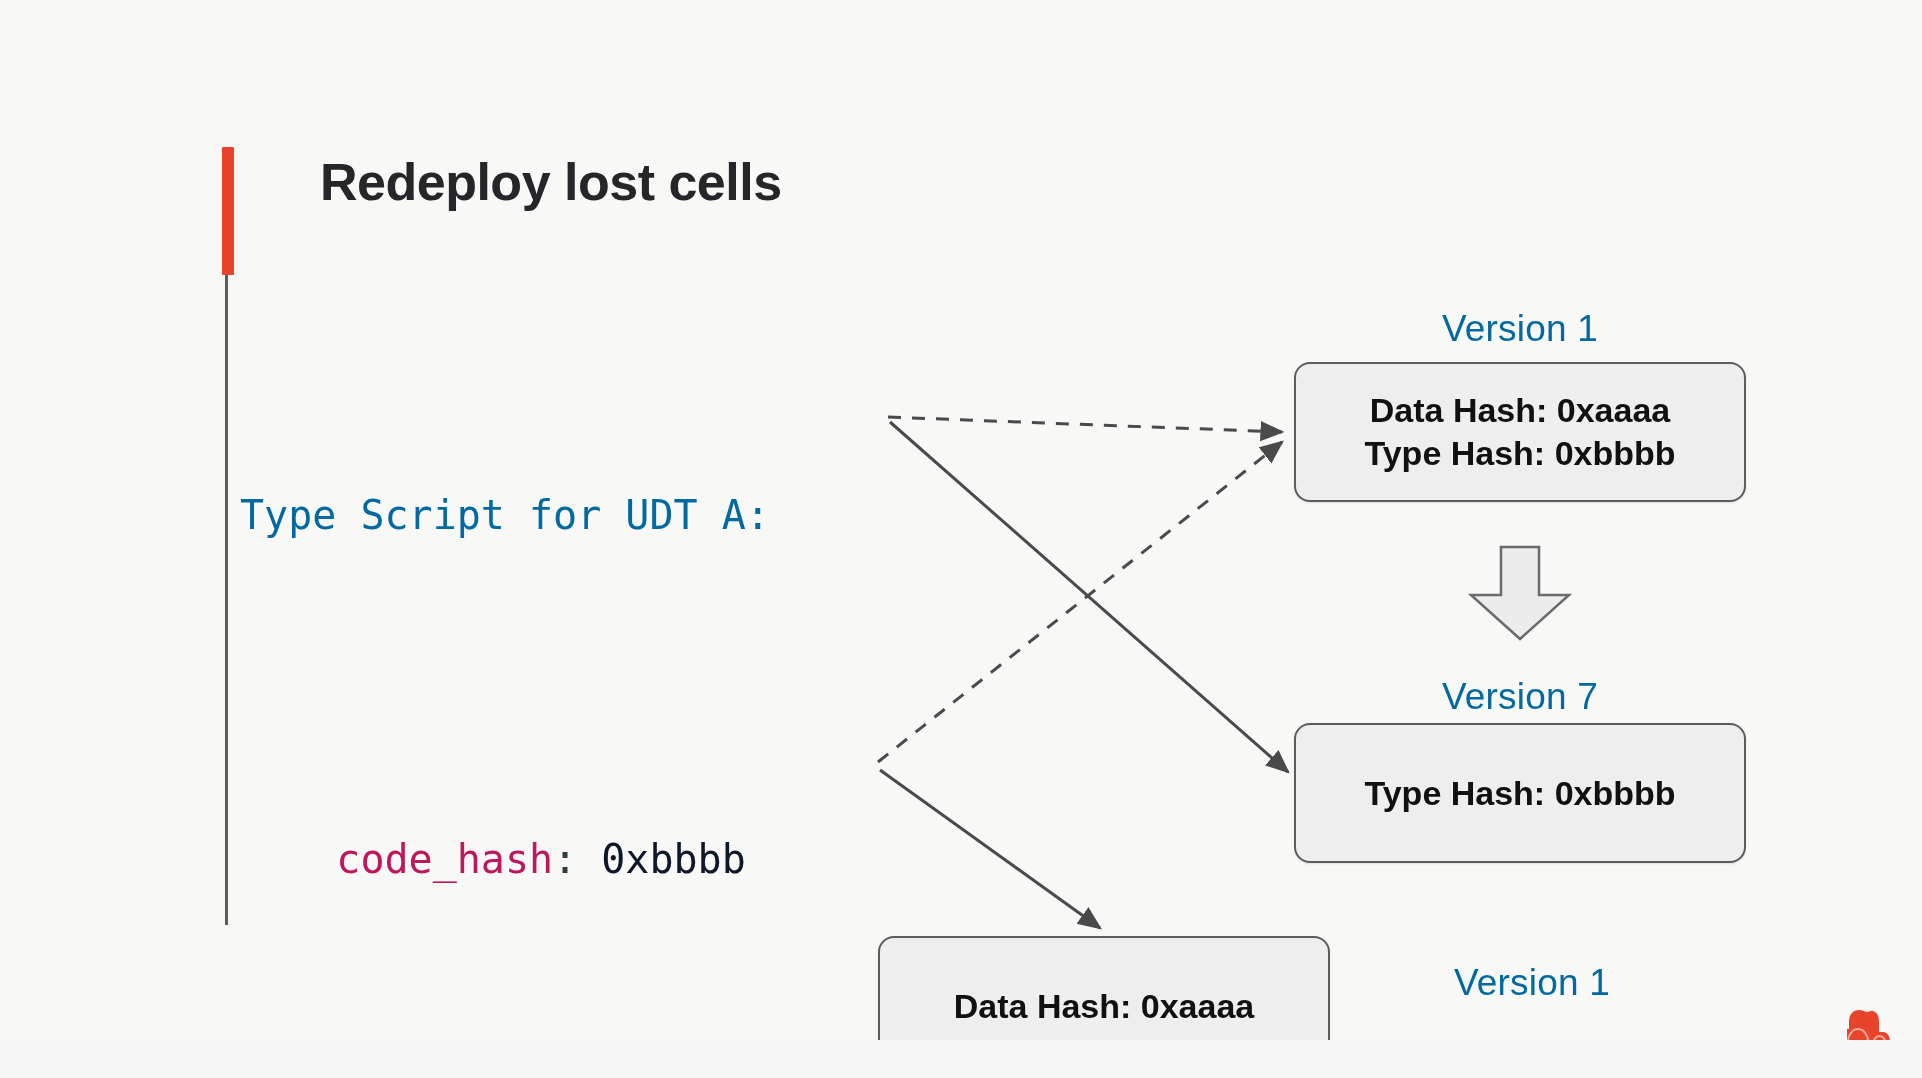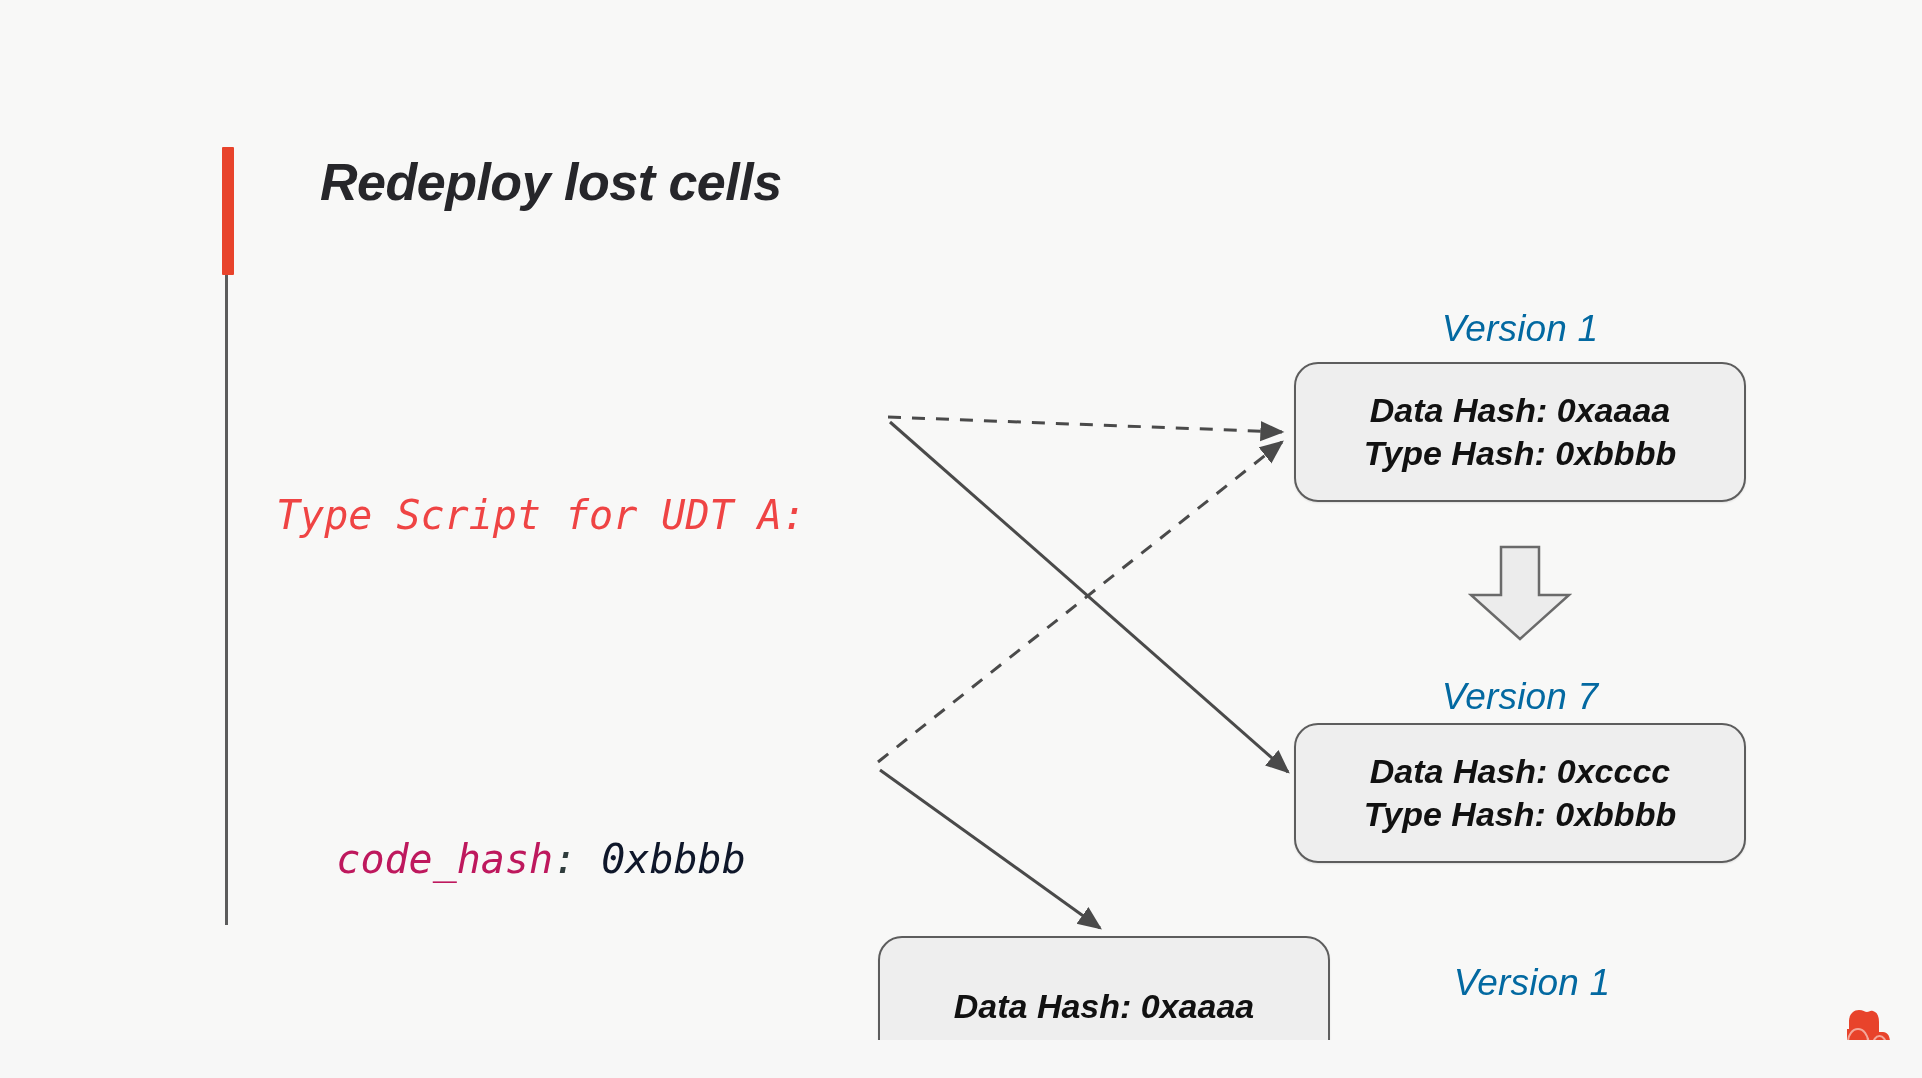--- a/index.html
+++ b/index.html
@@ -10,21 +10,20 @@
   }
   body {
     font-family: "Liberation Sans", sans-serif;
   }
   #slide {
     position: relative;
     width: 1922px;
     height: 1040px;
     background: #f8f8f7;
     overflow: hidden;
-    font-style: italic;
   }
 
   
   #accent-bar {
     position: absolute;
     left: 222px;
     top: 147px;
     width: 12px;
     height: 128px;
     background: #e8432b;
@@ -55,41 +54,41 @@
   #code-block {
     position: absolute;
     left: 240px;
     top: 300px;
     font-family: "DejaVu Sans Mono", "Liberation Mono", monospace;
     font-size: 40px;
     line-height: 86px;
     white-space: pre;
   }
   .code-line { height: 86px; }
-  .tok-plain  { color: #ef4444; margin-left: 36px; }
+  .tok-plain  { color: #0369a1; }
   .tok-key    { color: #be185d; }
   .tok-punct  { color: #2f3c3c; }
   .tok-num    { color: #0f172a; }
   .indent     { display: inline-block; width: 4ch; }
 
   
   .version-label {
     position: absolute;
     font-size: 37px;
     font-weight: 400;
     color: #0369a1;
     text-align: center;
     white-space: nowrap;
     letter-spacing: 0.2px;
   }
   .cell-box {
     position: absolute;
     background: #eeeeee;
     border: 2.5px solid #5d5d5d;
-    border-radius: 24px;
+    border-radius: 16px;
     box-sizing: border-box;
     display: flex;
     flex-direction: column;
     align-items: center;
     justify-content: center;
     color: #111111;
     font-size: 34px;
     font-weight: 700;
     line-height: 1.26;
     box-shadow: 0 1px 2px rgba(0,0,0,0.10);
@@ -184,21 +183,20 @@
     <span class="cell-line">Data Hash: 0xaaaa</span>
     <span class="cell-line">Type Hash: 0xbbbb</span>
   </div>
 
   <svg id="block-arrow" viewBox="0 0 104 96" xmlns="http://www.w3.org/2000/svg">
     <path d="M33,2 L71,2 L71,50 L101,50 L52,94 L3,50 L33,50 Z" fill="#ececec" stroke="#6a6a6a" stroke-width="2.5" stroke-linejoin="miter"></path>
   </svg>
 
   <div class="version-label" id="label-version2">Version 7</div>
   <div class="cell-box" id="box-version2">
-    <span class="cell-line">Data Hash: 0xcccc</span>
     <span class="cell-line">Type Hash: 0xbbbb</span>
   </div>
 
   <div class="cell-box" id="box-redeployed">
     <span class="cell-line">Data Hash: 0xaaaa</span>
   </div>
   <div class="version-label" id="label-redeployed">
     <div>Version 1</div>
   </div>
 

